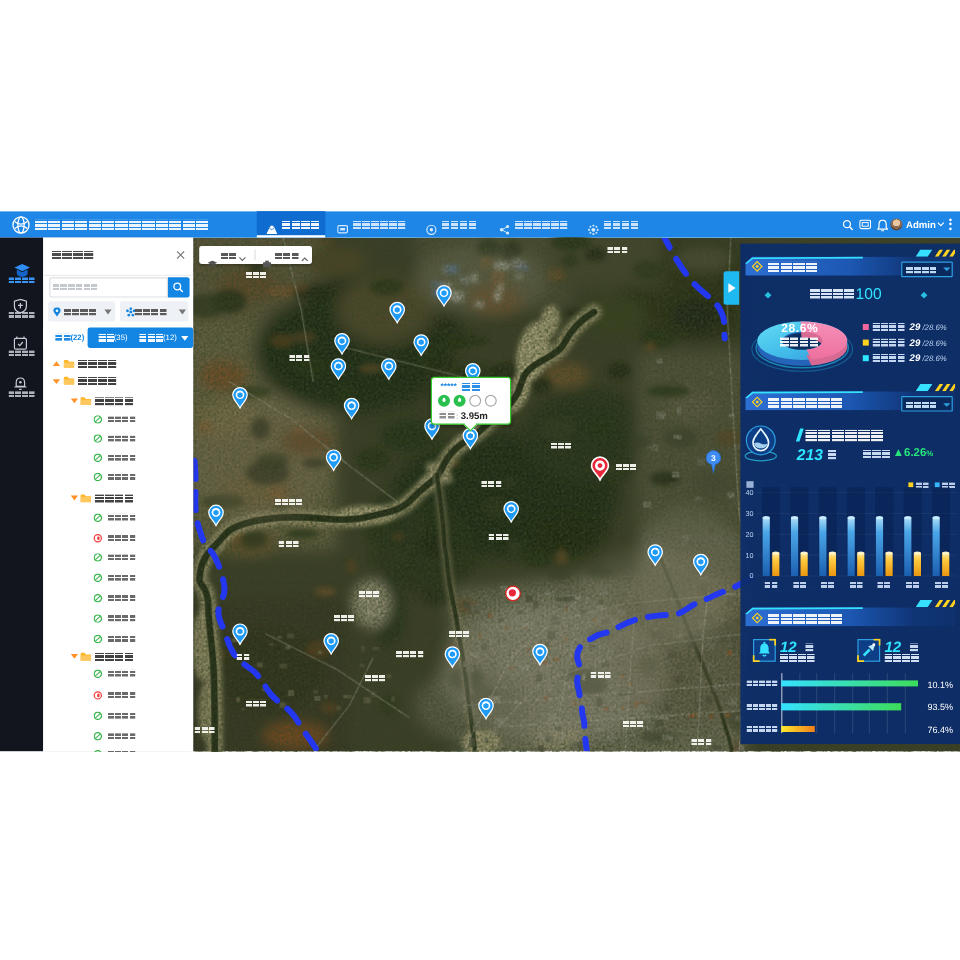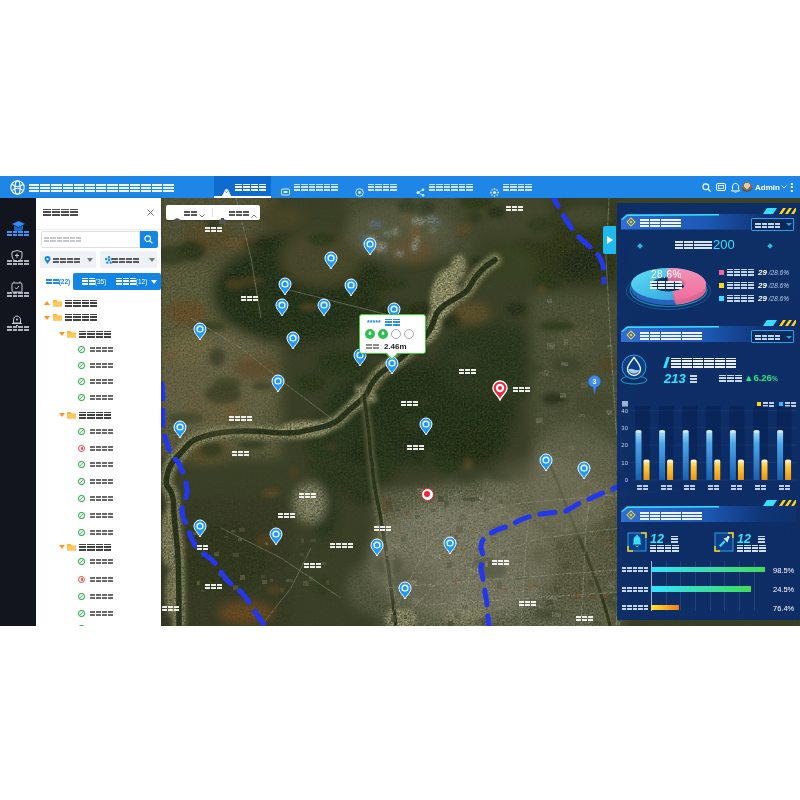--- a/index.html
+++ b/index.html
@@ -624,21 +624,21 @@
 <div class="a" style="left:7px;top:4px;font-size:7px;font-weight:bold;color:#1385e3">*****</div>
 <div class="a" style="left:25px;top:3.5px"><span class="z" style="width:15px;height:7px;background:repeating-linear-gradient(90deg,rgba(19,133,227,.9) 0 7px,transparent 7px 8px);"></span></div>
 <div class="a" style="left:4.5px;top:13.5px;width:10px;height:10px;border-radius:50%;background:#2bbf4e"></div>
 <div class="a" style="left:17.5px;top:13.5px;width:10px;height:10px;border-radius:50%;background:#2bbf4e"></div>
 <div class="a" style="left:30.5px;top:13.5px;width:10px;height:10px;border-radius:50%;border:1.2px solid #aaa;background:#fff"></div>
 <div class="a" style="left:43.5px;top:13.5px;width:10px;height:10px;border-radius:50%;border:1.2px solid #aaa;background:#fff"></div>
 <svg class="a" style="left:7.5px;top:16px" width="20" height="5" viewBox="0 0 20 5">
           <path d="M2,0 C1,1.3 0.6,1.9 0.6,2.6 A1.4,1.4 0 0 0 3.4,2.6 C3.4,1.9 3,1.3 2,0 Z M15,0 C14,1.3 13.6,1.9 13.6,2.6 A1.4,1.4 0 0 0 16.4,2.6 C16.4,1.9 16,1.3 15,0 Z" fill="#fff"></path>
         </svg>
 <div class="a" style="left:6px;top:27.5px"><span class="z" style="width:13px;height:6px;background:repeating-linear-gradient(90deg,rgba(130,130,130,.9) 0 6px,transparent 6px 7px);"></span></div>
-<div class="a" style="left:20px;top:26.5px;font-size:7px;color:#888">: <b style="font-size:8px;color:#222">2.46m</b></div>
+<div class="a" style="left:20px;top:26.5px;font-size:7px;color:#888">: <b style="font-size:8px;color:#222">3.95m</b></div>
 <div class="a" style="left:28px;top:35px;width:8px;height:8px;background:#fff;border-right:1.5px solid #35cb2e;border-bottom:1.5px solid #35cb2e;transform:rotate(45deg)"></div>
 </div>
 <div class="a" style="left:5px;top:7px;width:94px;height:15px;background:#fff;border-radius:2px;box-shadow:0 1px 2px rgba(0,0,0,.25)">
 <div class="a" style="left:7px;top:4.5px"><svg width="8" height="6">
             <path d="M4,0 L8,2 L4,4 L0,2 Z" fill="#555"></path>
             <path d="M0,3.4 L4,5.4 L8,3.4" stroke="#555" fill="none" stroke-width="0.8"></path>
           </svg></div>
 <div class="a" style="left:18px;top:4.5px"><span class="z" style="width:13px;height:6px;background:repeating-linear-gradient(90deg,rgba(70,70,70,.9) 0 6px,transparent 6px 7px);"></span></div>
 <svg class="a" style="left:33px;top:9px" width="6" height="4" viewBox="0 0 6 4">
           <path d="M0.5,0.5 L3,3 L5.5,0.5" stroke="#666" stroke-width="0.9" fill="none"></path>
@@ -911,21 +911,21 @@
       <div class="a" style="left:23px;top:15.0px"><span class="z" style="width:41.0px;height:9px;background:repeating-linear-gradient(90deg,rgba(255,255,255,.93) 0 9.5px,transparent 9.5px 10.5px);"></span></div>
       <svg class="a" style="left:146px;top:4.5px" width="33" height="6" viewBox="0 0 33 6">
         <path d="M0,6 L10,6 L14,0 L4,0 Z" fill="#35e1ff"></path>
         <path d="M16,6 L19,6 L23,0 L20,0 Z M22,6 L25,6 L29,0 L26,0 Z M28,6 L31,6 L33,2.8 L33,0 L32,0 Z" fill="#ffd21e"></path>
       </svg>
       <div class="a" style="left:134px;top:14.5px;width:43px;height:13px;background:#0a2a5e;border:1px solid #2e9fe0;border-radius:1px">
         <div class="a" style="left:3px;top:3px"><span class="z" style="width:25.4px;height:6px;background:repeating-linear-gradient(90deg,rgba(207,233,255,.92) 0 5.6px,transparent 5.6px 6.6px);"></span></div>
         <div class="a" style="left:34px;top:4.5px;width:0;height:0;border-top:3.5px solid #2e9fe0;border-left:3px solid transparent;border-right:3px solid transparent"></div>
       </div>
       <div class="a" style="left:58px;top:37px"><span class="z" style="width:37.0px;height:8.5px;background:repeating-linear-gradient(90deg,rgba(232,244,255,.92) 0 8.5px,transparent 8.5px 9.5px);"></span></div>
-<div class="a" style="left:96px;top:33.5px;color:#2ee4ff;font-size:13px;letter-spacing:0px">200</div>
+<div class="a" style="left:96px;top:33.5px;color:#2ee4ff;font-size:13px;letter-spacing:0px">100</div>
 <div class="a" style="left:21px;top:41px;width:4px;height:4px;background:#2ee4ff;transform:rotate(45deg);opacity:.8"></div>
 <div class="a" style="left:151px;top:41px;width:4px;height:4px;background:#2ee4ff;transform:rotate(45deg);opacity:.8"></div>
 <svg class="a" style="left:9px;top:52px" width="86" height="64" viewBox="0 0 86 64">
 <defs>
 <linearGradient id="dg" x1="0" y1="0" x2="1" y2="1">
             <stop offset="0" stop-color="#62dcf5"></stop>
             <stop offset="0.6" stop-color="#3fb8e8"></stop>
             <stop offset="1" stop-color="#3a8fd8"></stop>
           </linearGradient>
 <linearGradient id="pg" x1="0" y1="0" x2="0" y2="1">
@@ -934,21 +934,21 @@
           </linearGradient>
 </defs>
 <ellipse cx="42.5" cy="36" rx="42" ry="18.5" fill="none" stroke="#20c4ee" stroke-width="1" opacity="0.3"></ellipse>
 <ellipse cx="42.5" cy="35" rx="38.5" ry="16.5" fill="none" stroke="#25cdf2" stroke-width="1.2" opacity="0.55"></ellipse>
 <path fill-rule="evenodd" fill="#2465ba" d="M5,34 A37.5,16 0 1 0 80,34 A37.5,16 0 1 0 5,34 Z M25.5,34 A17,7.5 0 1 0 59.5,34 A17,7.5 0 1 0 25.5,34 Z"></path>
 <ellipse cx="42.5" cy="31.5" rx="17.5" ry="9" fill="#0a2f62"></ellipse>
 <path fill-rule="evenodd" fill="url(#dg)" d="M5,29 A37.5,16 0 1 0 80,29 A37.5,16 0 1 0 5,29 Z M25.5,29 A17,7.5 0 1 0 59.5,29 A17,7.5 0 1 0 25.5,29 Z"></path>
 <path fill="#d66a92" d="M41.2,18 A37.5,16 0 0 1 50.3,49.65 L46.04,41.33 A17,7.5 0 0 0 41.9,26.5 Z"></path>
 <path fill="url(#pg)" d="M41.2,13 A37.5,16 0 0 1 50.3,44.65 L46.04,36.33 A17,7.5 0 0 0 41.9,21.5 Z"></path>
 </svg>
-<div class="a" style="left:34px;top:66px;color:#fff;font-size:10px;font-weight:normal;letter-spacing:0.5px">28.6%</div>
+<div class="a" style="left:34px;top:66px;color:#fff;font-size:10px;font-weight:bold;letter-spacing:0.5px">28.6%</div>
 <div class="a" style="left:33px;top:78px"><span class="z" style="width:31.8px;height:7.5px;background:repeating-linear-gradient(90deg,rgba(255,255,255,.92) 0 7.2px,transparent 7.2px 8.2px);"></span></div>
 <div class="a" style="left:102px;top:66.5px;width:5px;height:5px;background:#f0679e"></div>
 <div class="a" style="left:110px;top:66.0px"><span class="z" style="width:27px;height:6.5px;background:repeating-linear-gradient(90deg,rgba(216,232,255,.9) 0 6px,transparent 6px 7px);"></span></div>
 <div class="a" style="left:141px;top:64.5px;color:#fff;font-size:8px;font-weight:bold;font-style:italic">29<span style="font-size:6.5px;font-weight:normal;color:#bcd2f0"> /28.6%</span></div>
 <div class="a" style="left:102px;top:79.5px;width:5px;height:5px;background:#ffd21e"></div>
 <div class="a" style="left:110px;top:79.0px"><span class="z" style="width:27px;height:6.5px;background:repeating-linear-gradient(90deg,rgba(216,232,255,.9) 0 6px,transparent 6px 7px);"></span></div>
 <div class="a" style="left:141px;top:77.5px;color:#fff;font-size:8px;font-weight:bold;font-style:italic">29<span style="font-size:6.5px;font-weight:normal;color:#bcd2f0"> /28.6%</span></div>
 <div class="a" style="left:102px;top:92.5px;width:5px;height:5px;background:#2ee4ff"></div>
 <div class="a" style="left:110px;top:92.0px"><span class="z" style="width:27px;height:6.5px;background:repeating-linear-gradient(90deg,rgba(216,232,255,.9) 0 6px,transparent 6px 7px);"></span></div>
 <div class="a" style="left:141px;top:90.5px;color:#fff;font-size:8px;font-weight:bold;font-style:italic">29<span style="font-size:6.5px;font-weight:normal;color:#bcd2f0"> /28.6%</span></div>
@@ -1090,20 +1090,20 @@
 <div class="a" style="left:33.5px;top:358px;width:1px;height:50px;background:rgba(255,255,255,.65)"></div>
 <div class="a" style="left:48.7px;top:358px;width:0.5px;height:50px;background:rgba(255,255,255,.1)"></div>
       <div class="a" style="left:63.4px;top:358px;width:0.5px;height:50px;background:rgba(255,255,255,.1)"></div>
       <div class="a" style="left:78px;top:358px;width:0.5px;height:50px;background:rgba(255,255,255,.1)"></div>
       <div class="a" style="left:92.7px;top:358px;width:0.5px;height:50px;background:rgba(255,255,255,.1)"></div>
       <div class="a" style="left:107.4px;top:358px;width:0.5px;height:50px;background:rgba(255,255,255,.1)"></div>
       <div class="a" style="left:122px;top:358px;width:0.5px;height:50px;background:rgba(255,255,255,.1)"></div>
       <div class="a" style="left:136.7px;top:358px;width:0.5px;height:50px;background:rgba(255,255,255,.1)"></div>
       <div class="a" style="left:5px;top:363.5px"><span class="z" style="width:26.0px;height:5.5px;background:repeating-linear-gradient(90deg,rgba(216,232,255,.9) 0 4.4px,transparent 4.4px 5.4px);"></span></div>
 <div class="a" style="left:34px;top:363.5px;width:114px;height:5.5px;background:linear-gradient(90deg,#35e1ff,#3ddc5a)"></div>
-<div class="a" style="left:156px;top:362.5px;color:#fff;font-size:7.5px">98.5%</div>
+<div class="a" style="left:156px;top:362.5px;color:#fff;font-size:7.5px">10.1%</div>
 <div class="a" style="left:5px;top:383px"><span class="z" style="width:26.0px;height:5.5px;background:repeating-linear-gradient(90deg,rgba(216,232,255,.9) 0 4.4px,transparent 4.4px 5.4px);"></span></div>
 <div class="a" style="left:34px;top:383px;width:100px;height:5.5px;background:linear-gradient(90deg,#35e1ff,#3ddc5a)"></div>
-<div class="a" style="left:156px;top:382px;color:#fff;font-size:7.5px">24.5%</div>
+<div class="a" style="left:156px;top:382px;color:#fff;font-size:7.5px">93.5%</div>
 <div class="a" style="left:5px;top:401.5px"><span class="z" style="width:26.0px;height:5.5px;background:repeating-linear-gradient(90deg,rgba(216,232,255,.9) 0 4.4px,transparent 4.4px 5.4px);"></span></div>
 <div class="a" style="left:34px;top:401.5px;width:28px;height:5.5px;background:linear-gradient(90deg,#ffe92e,#f07f18)"></div>
 <div class="a" style="left:156px;top:400.5px;color:#fff;font-size:7.5px">76.4%</div>
 </div>
 </div>
 </body></html>

